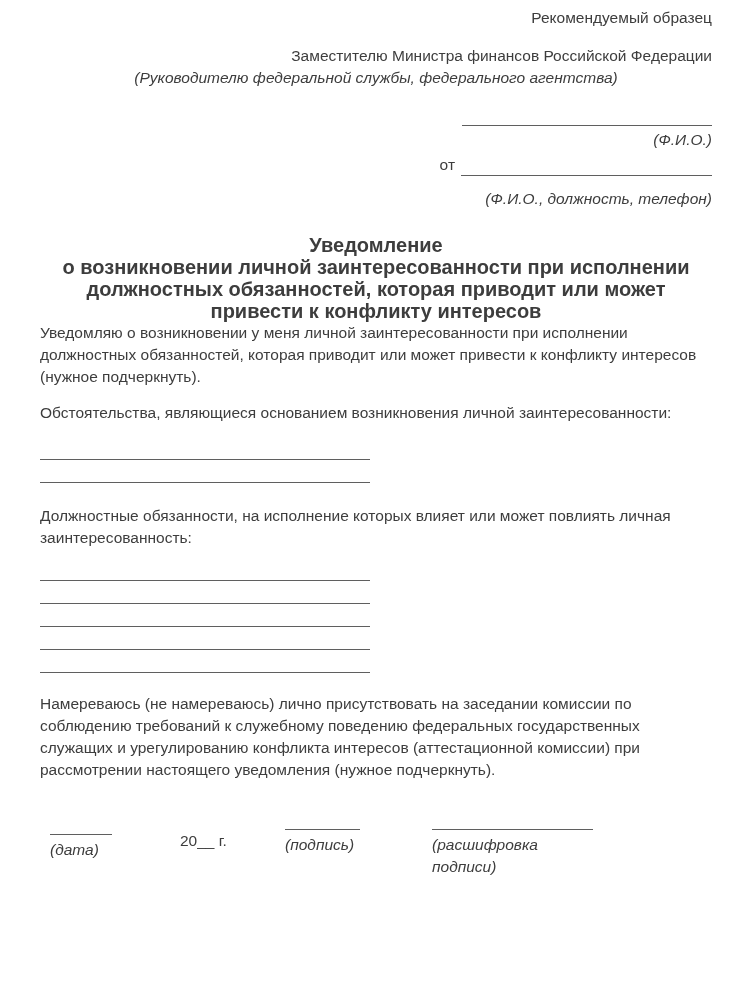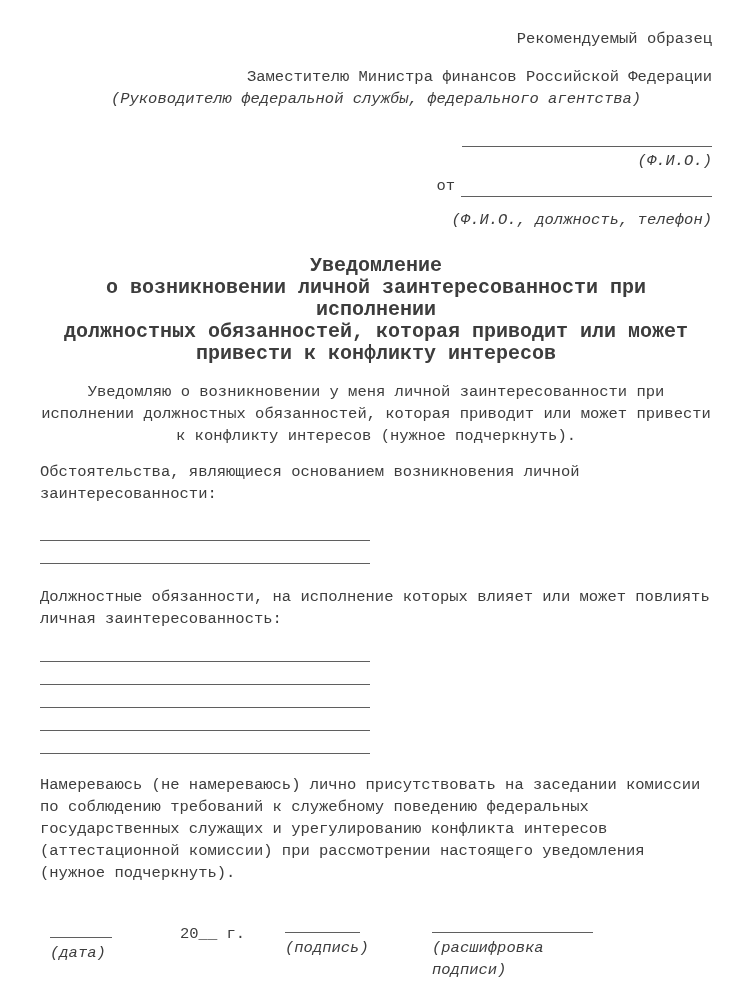--- a/index.html
+++ b/index.html
@@ -3,24 +3,24 @@
 <meta charset="utf-8">
 <style>
   html, body { margin:0; padding:0; background:#ffffff; }
   .page {
     position: relative;
     width: 750px;
     height: 984px;
     box-sizing: border-box;
     background: #ffffff;
     color: #3d3d3d;
-    font-family: Liberation Mono, monospace;
+    font-family: Liberation Sans, sans-serif;
     font-size: 15.5px;
     line-height: 22px;
-    padding: 28px 38px 0 40px;
+    padding: 7px 38px 0 40px;
     overflow: hidden;
   }
 
   
   .header { text-align: right; }
   .sample-label { margin-bottom: 16px; }
   .addressee-note { font-style: italic; text-align: center; }
 
   .rule { height: 0; border-bottom: 1.6px solid #5f5f5f; }
   .rule-fio { width: 250px; margin: 36px 0 3px auto; }
@@ -46,21 +46,21 @@
   .title {
     margin-top: 24px;
     text-align: center;
     font-weight: bold;
     font-size: 20px;
     line-height: 22px;
   }
 
   
   .para  { margin: 0; }
-  .para-intro     { margin-top: 16px; text-align: center; }
+  .para-intro     { margin-top: 0; }
   .para-section   { margin-top: 14px; }
   .para-section-2 { margin-top: 22px; }
   .para-section-3 { margin-top: 17px; }
   .para-final     { margin-top: 20px; }
 
   .blank-group { }
   .blank-group-1 { margin-top: 13px; }
   .blank-group-2 { margin-top: 9px; }
   .blank-group-3 { margin-top: 0; }
   .blank {
@@ -73,21 +73,21 @@
   .signature {
     position: relative;
     height: 60px;
     margin-top: 38px;
   }
   .sig-item { position: absolute; }
   .sig-rule { height: 0; border-bottom: 1.6px solid #5f5f5f; }
   .sig-label { font-style: italic; margin-top: 4px; font-size: 15.5px; }
 
   .sig-date   { left: 10px;  top: 15px; width: 62px; }
-  .sig-year   { left: 140px; top: 1px; }
+  .sig-year   { left: 140px; top: 11px; }
   .sig-sign   { left: 245px; top: 10px; width: 75px; }
   .sig-decode { left: 392px; top: 10px; width: 161px; }
 </style>
 </head>
 <body>
 
 <div class="page">
 
   <div class="header">
     <div class="sample-label">Рекомендуемый образец</div>

